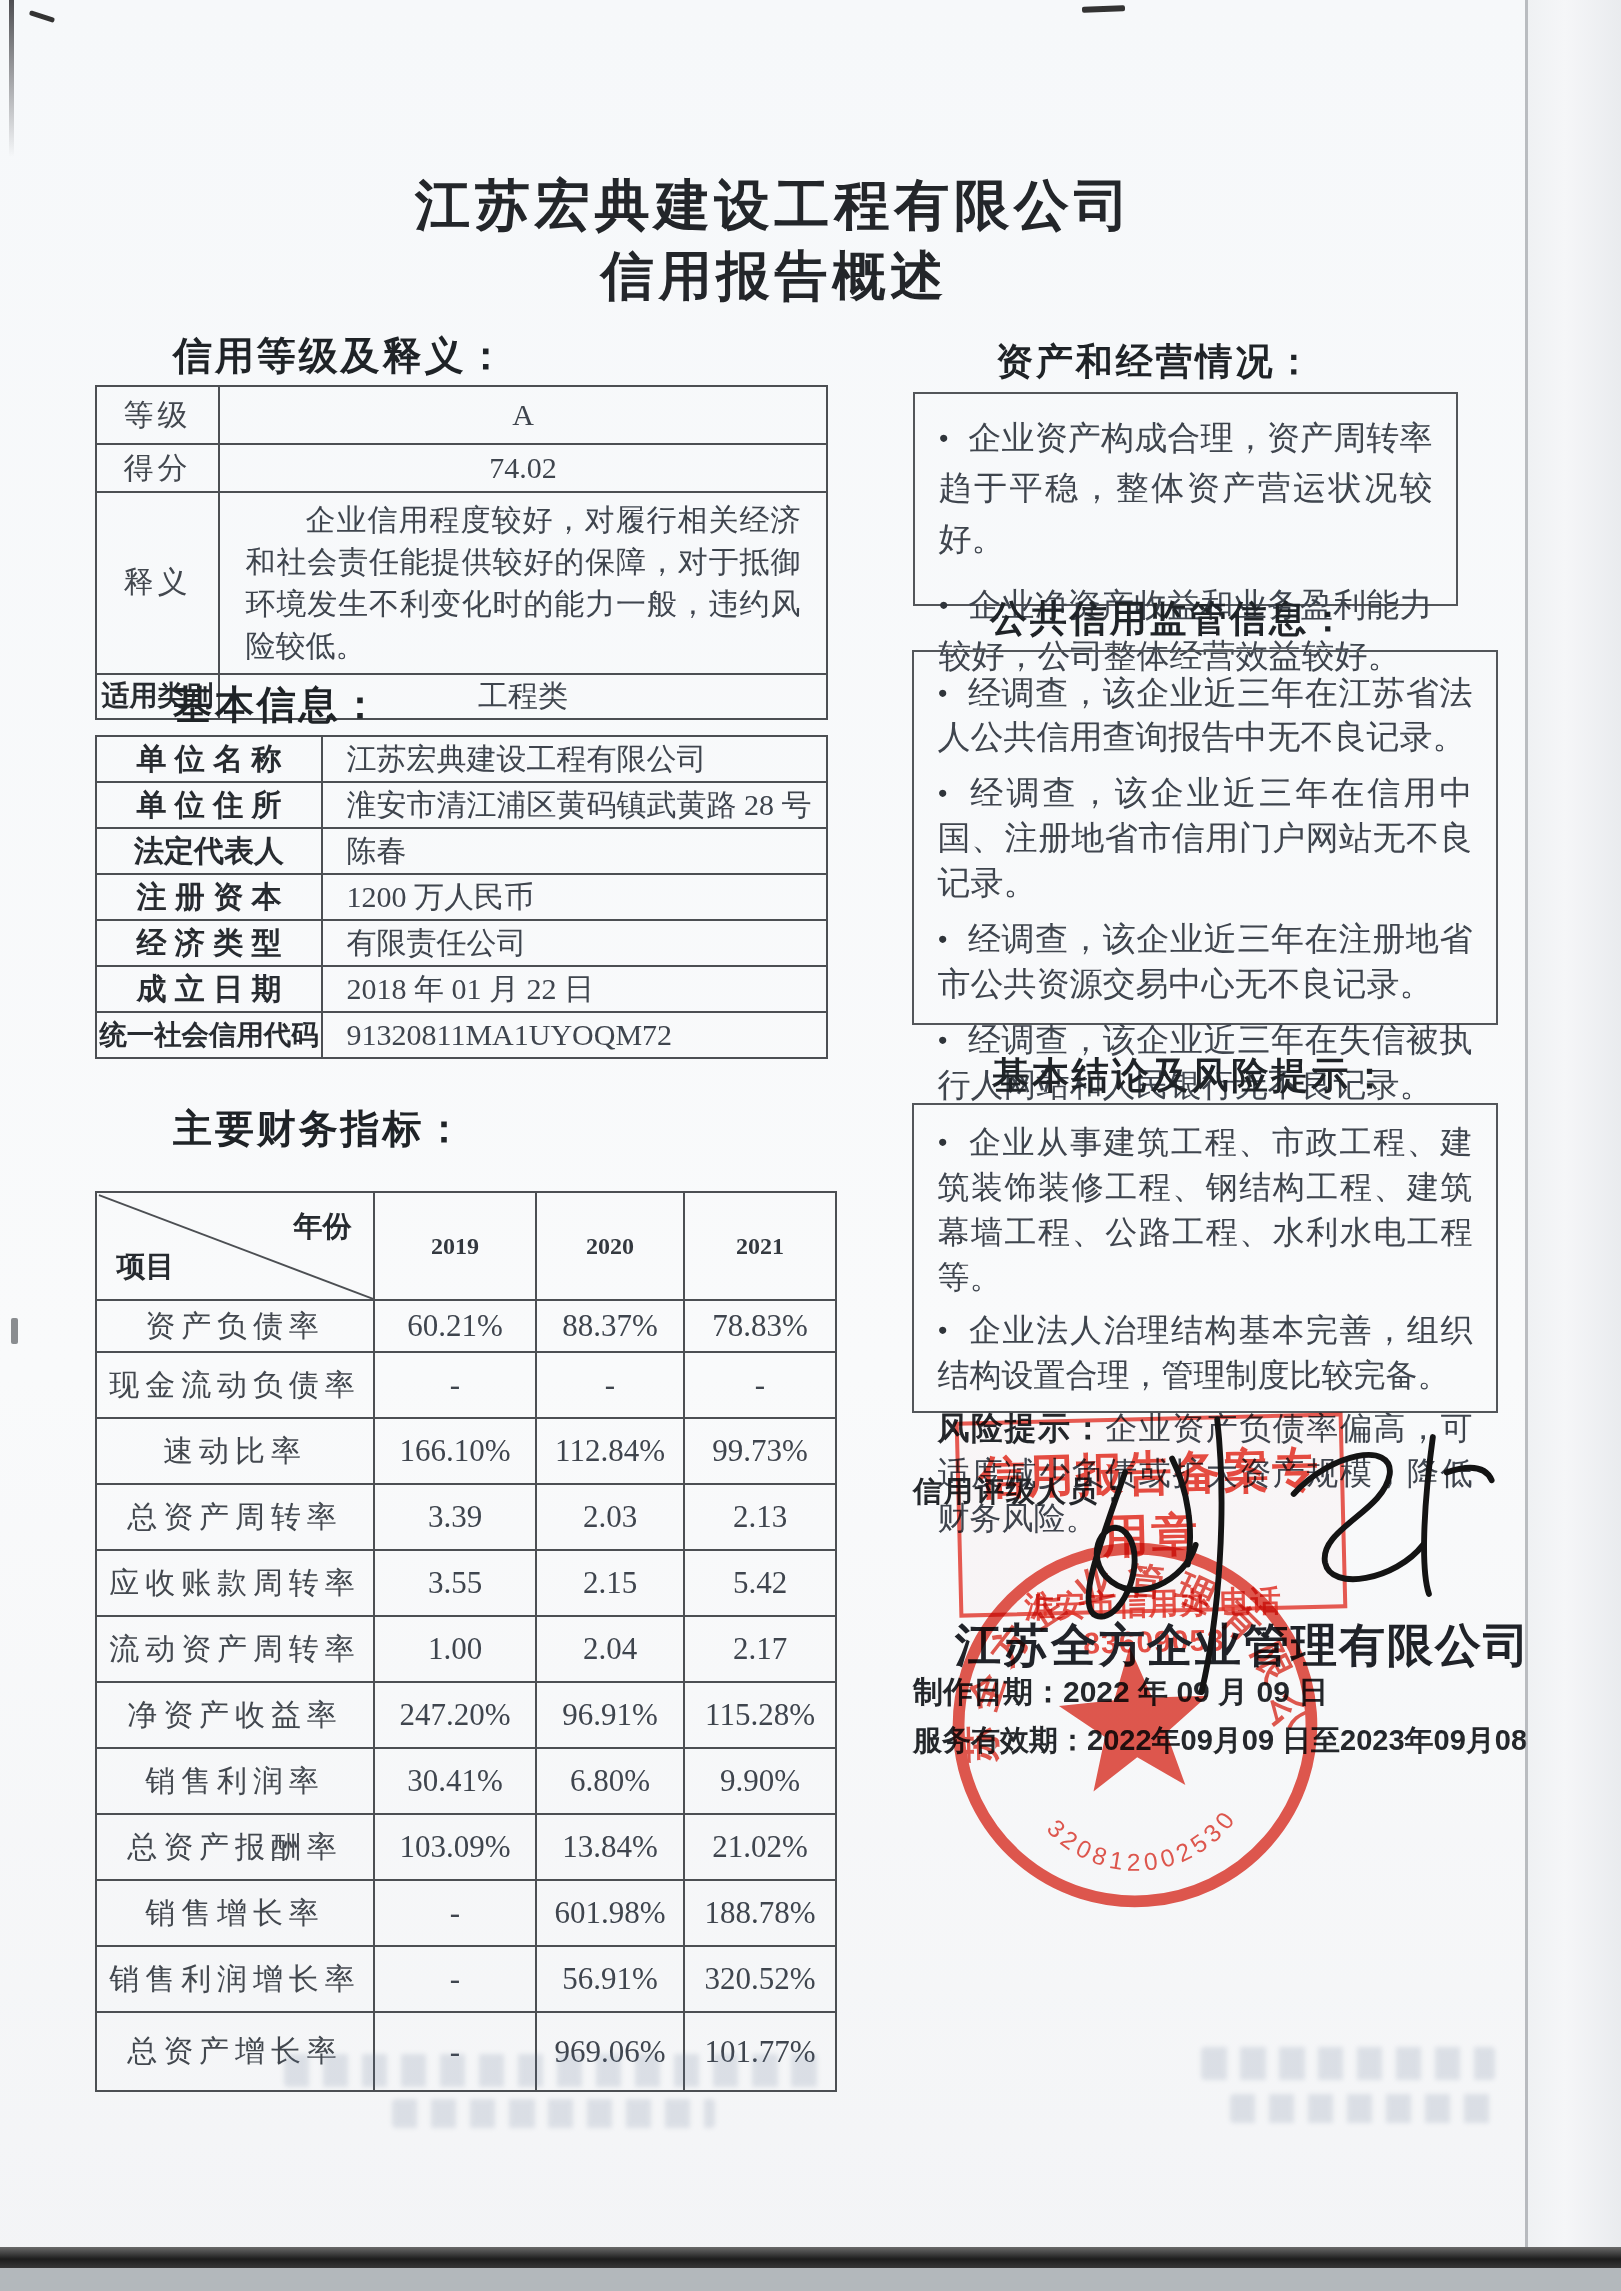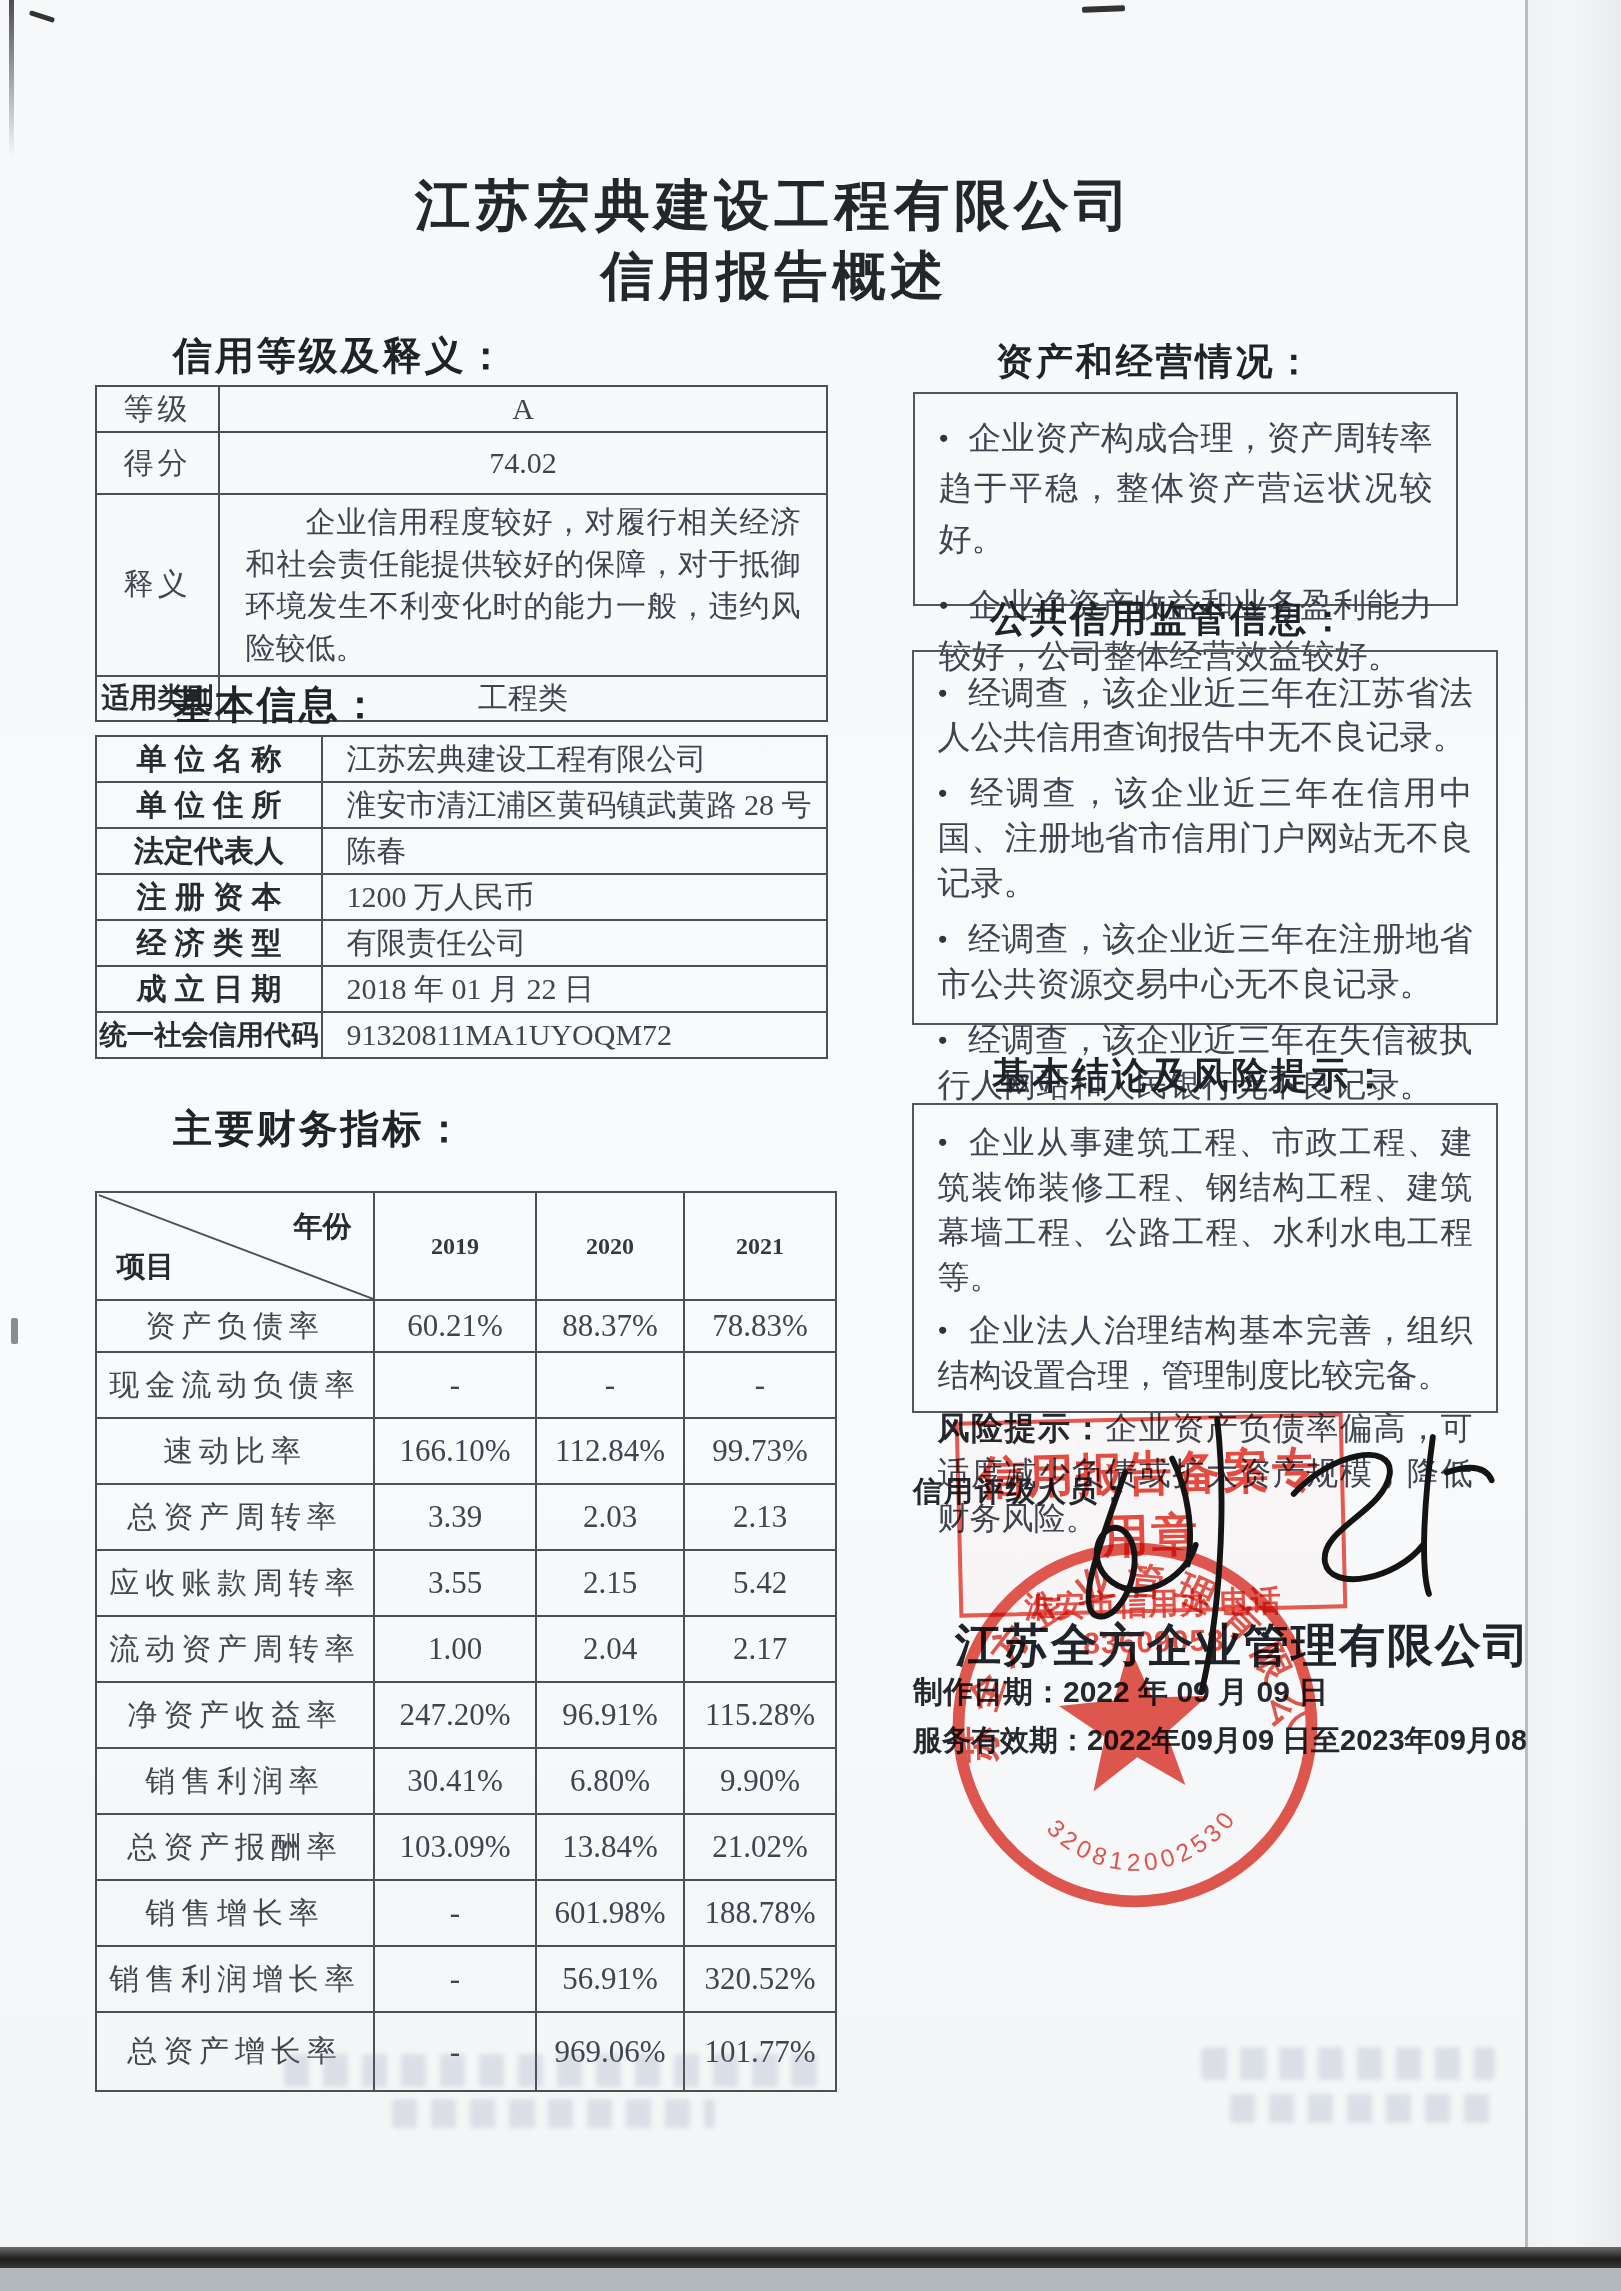--- a/index.html
+++ b/index.html
@@ -77,25 +77,25 @@
   <div class="title" style="top:241px;font-size:53px;">信用报告概述</div>
 
   <div class="hsec" style="left:173px;top:329px;">信用等级及释义：</div>
 
   <table class="tbl" style="left:95px;top:385px;width:733px;">
     <colgroup>
         <col style="width:123px">
         <col>
       </colgroup>
     <tbody>
-        <tr style="height:46px">
+        <tr style="height:58px">
       <td class="lab-serif">等级</td>
       <td class="val-c">A</td>
     </tr>
-    <tr style="height:62px">
+    <tr style="height:48px">
       <td class="lab-serif">得分</td>
       <td class="val-c">74.02</td>
     </tr>
     <tr style="height:124px">
       <td class="lab-serif">释义</td>
       <td class="expl">企业信用程度较好，对履行相关经济和社会责任能提供较好的保障，对于抵御环境发生不利变化时的能力一般，违约风险较低。</td>
     </tr>
     <tr style="height:42px">
       <td class="lab-bold" style="font-size:28px">适用类别</td>
       <td class="val-c">工程类</td>

